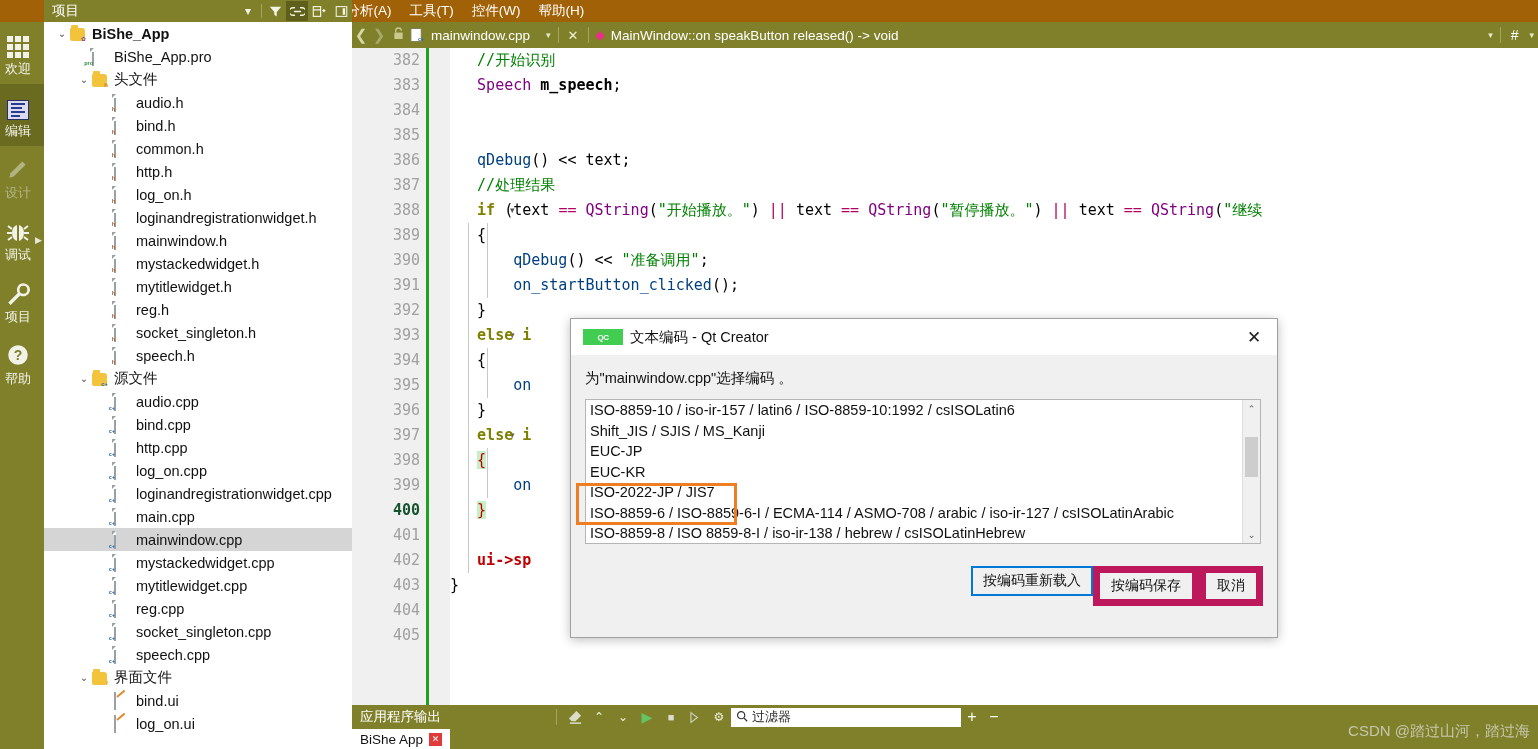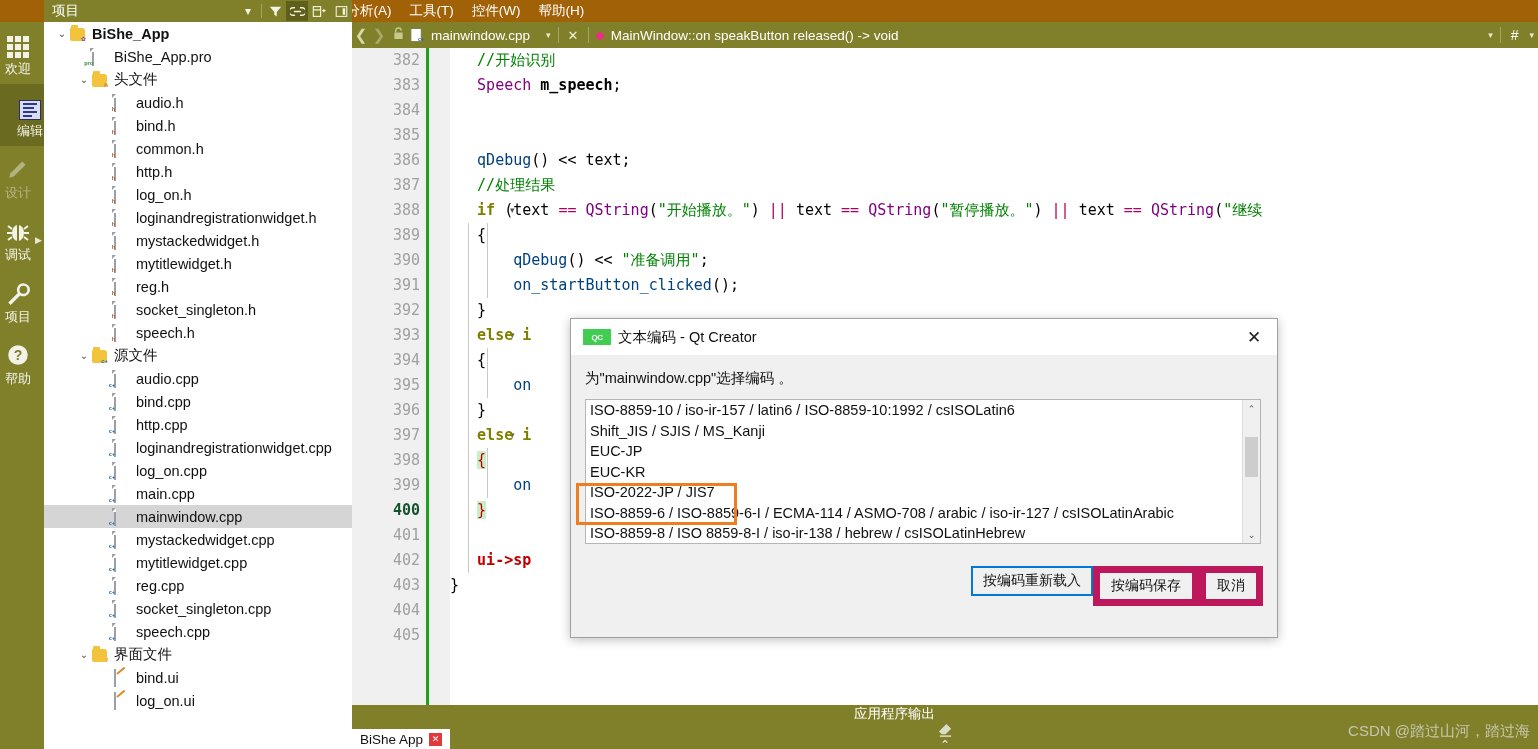--- a/index.html
+++ b/index.html
@@ -15,21 +15,21 @@
   
   .menubar{position:absolute;left:0;top:0;width:1538px;height:22px;background:#a16207;
            display:flex;align-items:center;color:#fff;overflow:hidden;padding-left:47px;}
   .menubar .mi{padding:0 9px;height:22px;line-height:22px;font-size:13.5px;white-space:nowrap;color:#ffffff;}
   .menubar .mi:first-child{margin-left:-11px;}
 
   
   .modebar{position:absolute;left:0;top:22px;width:44px;height:727px;background:#80802b;overflow:hidden;}
   .mode{position:relative;width:44px;height:66px;display:flex;flex-direction:column;
         align-items:center;justify-content:center;color:#f2f2e8;}
-  .mode.active{background:#6a6a20;padding-left:12px;}
+  .mode.active{background:#6a6a20;}
   .mode .glyph{height:30px;display:flex;align-items:flex-end;justify-content:center;margin-left:-8px;}
   .mode .mlabel{font-size:13px;margin-top:2px;margin-left:-8px;white-space:nowrap;}
   .mode.dim{opacity:.45;}
   .mode .arrow{position:absolute;right:2px;top:27px;font-size:9px;color:#e8e8d8;}
   .grid-ico{display:grid;grid-template-columns:repeat(3,6px);grid-template-rows:repeat(3,6px);gap:2px;}
   .grid-ico i{background:#f2f2e8;display:block;}
   .edit-ico{width:22px;height:20px;background:#d9dcf0;border:1px solid #2b2f66;box-sizing:border-box;
             display:flex;flex-direction:column;justify-content:center;gap:2px;padding:2px 3px;}
   .edit-ico i{display:block;height:2px;background:#2b3a8f;}
   .edit-ico i:nth-child(2){width:80%}
@@ -103,42 +103,42 @@
   .str{color:#008000;}
   .cmt{color:#008000;}
   .var{color:#000;font-weight:bold;}
   .op{color:#b00060;}
   .mem{color:#004080;}
   .brace-hl{background:#c8f0c8;color:#c00000;}
   .red{color:#c00000;font-weight:bold;}
 
   
   .outpane{position:absolute;left:352px;top:705px;width:1186px;height:44px;background:#80802b;}
-  .outbar{position:absolute;left:0;top:0;width:1186px;height:24px;display:flex;align-items:center;color:#fff;flex-direction:column;}
+  .outbar{position:absolute;left:0;top:0;width:1186px;height:24px;display:flex;align-items:center;color:#fff;}
   .outbar .otitle{font-size:13.5px;padding-left:8px;width:190px;}
   .outbar .vsep{width:1px;height:16px;background:#a6a65f;margin:0 6px;}
   .outbar .oico{width:24px;height:20px;display:flex;align-items:center;justify-content:center;font-size:12px;color:#efefdc;}
   .outbar .oico.play{color:#63c463;font-size:14px;}
   .outbar .oico.stop{color:#dcdcd0;font-size:11px;}
   .filterbox{position:relative;width:230px;height:19px;background:#fff;border:1px solid #ffffff;
              display:flex;align-items:center;padding:0 4px;box-sizing:border-box;}
   .filterbox .sico{font-size:11px;color:#444;margin-right:4px;}
   .filterbox .ph{font-size:13px;color:#2b2b2b;}
   .outbar .pm{width:22px;text-align:center;font-size:16px;color:#fff;}
   .outtabs{position:absolute;left:0;top:24px;width:1186px;height:20px;}
   .outtab{position:absolute;left:0;top:0;height:20px;background:#fff;display:flex;align-items:center;
           padding:0 8px;font-size:13.5px;color:#111;}
   .outtab .xico{width:13px;height:13px;background:#e03a3a;color:#fff;font-size:9px;
                 display:flex;align-items:center;justify-content:center;margin-left:6px;}
 
   
   .dlg{position:absolute;left:570px;top:318px;width:706px;height:318px;background:#f0f0f0;
        border:1px solid #a0a0a0;box-shadow:0 2px 10px rgba(0,0,0,.25);}
   .dlgtitle{height:36px;background:#ffffff;display:flex;align-items:center;padding:0 2px 0 12px;}
-  .qtico{width:28px;height:16px;background:#41cd52;color:#fff;font-size:8px;font-weight:bold;
+  .qtico{width:40px;height:16px;background:#41cd52;color:#fff;font-size:8px;font-weight:bold;
          display:flex;align-items:center;justify-content:center;letter-spacing:-0.5px;margin-right:7px;}
   .dlgtitle .dttext{font-size:14.5px;color:#111;}
   .dlgtitle .dclose{margin-left:auto;width:42px;height:36px;display:flex;align-items:center;
                     justify-content:center;font-size:17px;color:#222;}
   .dlgbody{position:relative;height:281px;background:#f0f0f0;}
   .dlgprompt{padding:14px 0 10px 14px;font-size:14.5px;color:#111;}
   .listbox{position:absolute;left:14px;top:44px;width:676px;height:145px;background:#fff;
            border:1px solid #b5b5b5;box-sizing:border-box;overflow:hidden;}
   .litem{height:20.5px;line-height:20.5px;padding-left:4px;font-size:14.5px;color:#111;white-space:nowrap;}
   .litem.sel{background:#cde8f7;}
@@ -332,20 +332,26 @@
         <div class="trow">
           <span style="width:54px;flex:0 0 54px"></span>
           <span class="twist"></span>
           <span class="ticon"><span class="ic-file h"><span class="tag">h</span></span></span>
           <span class="tlabel">loginandregistrationwidget.h</span>
         </div>
         <div class="trow">
           <span style="width:54px;flex:0 0 54px"></span>
           <span class="twist"></span>
           <span class="ticon"><span class="ic-file h"><span class="tag">h</span></span></span>
+          <span class="tlabel">mainwindow.h</span>
+        </div>
+        <div class="trow">
+          <span style="width:54px;flex:0 0 54px"></span>
+          <span class="twist"></span>
+          <span class="ticon"><span class="ic-file h"><span class="tag">h</span></span></span>
           <span class="tlabel">mystackedwidget.h</span>
         </div>
         <div class="trow">
           <span style="width:54px;flex:0 0 54px"></span>
           <span class="twist"></span>
           <span class="ticon"><span class="ic-file h"><span class="tag">h</span></span></span>
           <span class="tlabel">mytitlewidget.h</span>
         </div>
         <div class="trow">
           <span style="width:54px;flex:0 0 54px"></span>
@@ -390,27 +396,27 @@
         <div class="trow">
           <span style="width:54px;flex:0 0 54px"></span>
           <span class="twist"></span>
           <span class="ticon"><span class="ic-file cpp"><span class="tag">c+</span></span></span>
           <span class="tlabel">http.cpp</span>
         </div>
         <div class="trow">
           <span style="width:54px;flex:0 0 54px"></span>
           <span class="twist"></span>
           <span class="ticon"><span class="ic-file cpp"><span class="tag">c+</span></span></span>
+          <span class="tlabel">log_on.cpp</span>
+        </div>
+        <div class="trow">
+          <span style="width:54px;flex:0 0 54px"></span>
+          <span class="twist"></span>
+          <span class="ticon"><span class="ic-file cpp"><span class="tag">c+</span></span></span>
           <span class="tlabel">loginandregistrationwidget.cpp</span>
-        </div>
-        <div class="trow">
-          <span style="width:54px;flex:0 0 54px"></span>
-          <span class="twist"></span>
-          <span class="ticon"><span class="ic-file cpp"><span class="tag">c+</span></span></span>
-          <span class="tlabel">log_on.cpp</span>
         </div>
         <div class="trow">
           <span style="width:54px;flex:0 0 54px"></span>
           <span class="twist"></span>
           <span class="ticon"><span class="ic-file cpp"><span class="tag">c+</span></span></span>
           <span class="tlabel">main.cpp</span>
         </div>
         <div class="trow sel">
           <span style="width:54px;flex:0 0 54px"></span>
           <span class="twist"></span>

